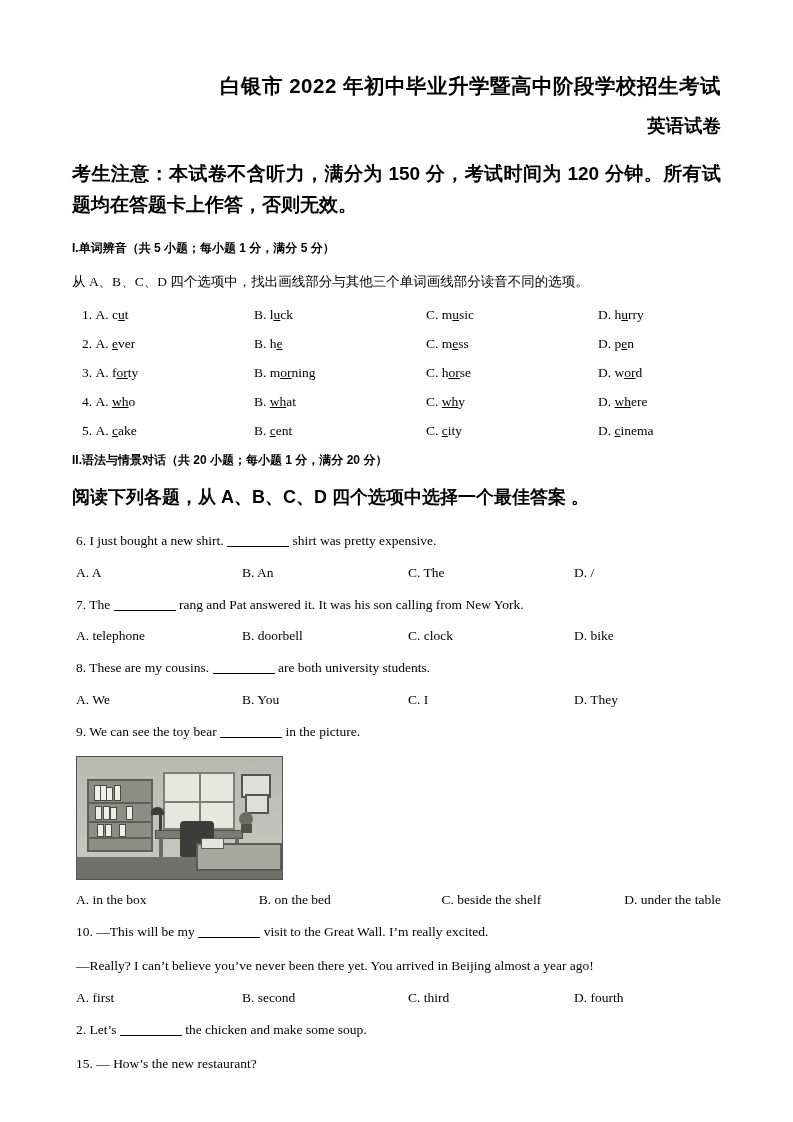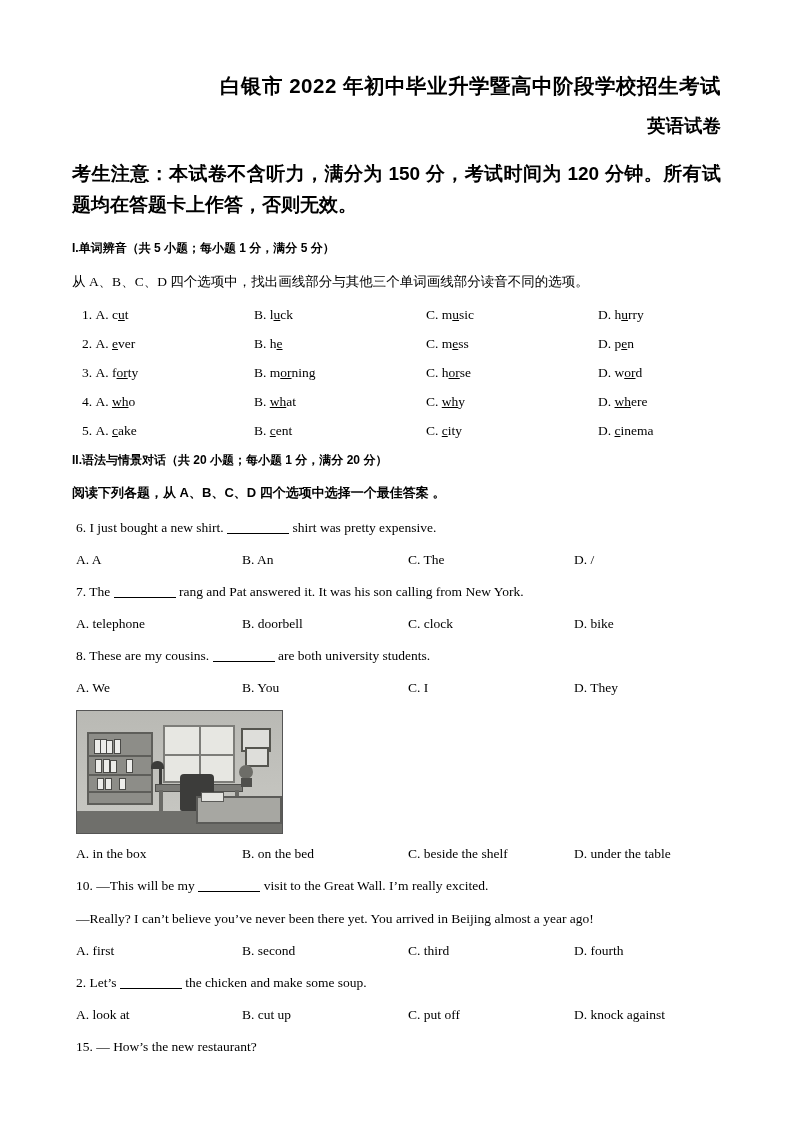--- a/index.html
+++ b/index.html
@@ -52,21 +52,21 @@
     line-height: 1.6;
   }
   .instruct-cn {
     font-size: 13.5px;
     line-height: 1.7;
     margin-top: 6px;
   }
   .instruct-cn-b {
     font-family: "Liberation Sans", sans-serif;
     font-weight: bold;
-    font-size: 13px;
+    font-size: 18px;
     line-height: 1.7;
     margin-top: 6px;
   }
   .q-row {
     display: flex;
     margin-top: 13px;
     font-size: 13.5px;
     padding-left: 10px;
   }
   .q-row .opt {
@@ -254,20 +254,21 @@
   </div>
 
   <p class="qtext"><span>8. These are my cousins.</span> <span class="blank"></span> <span>are both university students.</span></p>
   <div class="opts-row">
     <span class="opt">A. We</span>
     <span class="opt">B. You</span>
     <span class="opt">C. I</span>
     <span class="opt last">D. They</span>
   </div>
 
+  <p class="qtext"><span>9. We can see the toy bear</span> <span class="blank"></span> <span>in the picture.</span></p>
 
   <div class="figure">
     <div class="pic">
       <div class="wall"></div>
       <div class="floor"></div>
       <div class="window"></div>
       <div class="shelf">
         <i class="s1"></i>
           <i class="s2"></i>
           <i class="s3"></i>
@@ -290,39 +291,33 @@
       <div class="desk"></div>
       <div class="deskleg" style="left:40%;"></div>
       <div class="deskleg" style="left:77%;"></div>
       <div class="chair"></div>
       <div class="plant"></div>
       <div class="pot"></div>
       <div class="bed"></div>
     </div>
   </div>
 
-  <div class="opts-row" style="">
+  <div class="opts-row" style="justify-content:space-between;">
     <span class="opt">A. in the box</span>
     <span class="opt">B. on the bed</span>
     <span class="opt">C. beside the shelf</span>
     <span class="opt last">D. under the table</span>
   </div>
 
   <p class="qtext"><span>10. —This will be my</span> <span class="blank"></span> <span>visit to the Great Wall. I’m really excited.</span></p>
   <p class="qtext tight">—Really? I can’t believe you’ve never been there yet. You arrived in Beijing almost a year ago!</p>
   <div class="opts-row">
     <span class="opt">A. first</span>
     <span class="opt">B. second</span>
     <span class="opt">C. third</span>
     <span class="opt last">D. fourth</span>
   </div>
 
   <p class="qtext"><span>2. Let’s</span> <span class="blank"></span> <span>the chicken and make some soup.</span></p>
-  <div class="opts-row">
-    <span class="opt">A. look at</span>
-    <span class="opt">B. cut up</span>
-    <span class="opt">C. put off</span>
-    <span class="opt last">D. knock against</span>
-  </div>
 
   <p class="qtext">15. — How’s the new restaurant?</p>
 
 </div>
 
 </body></html>

